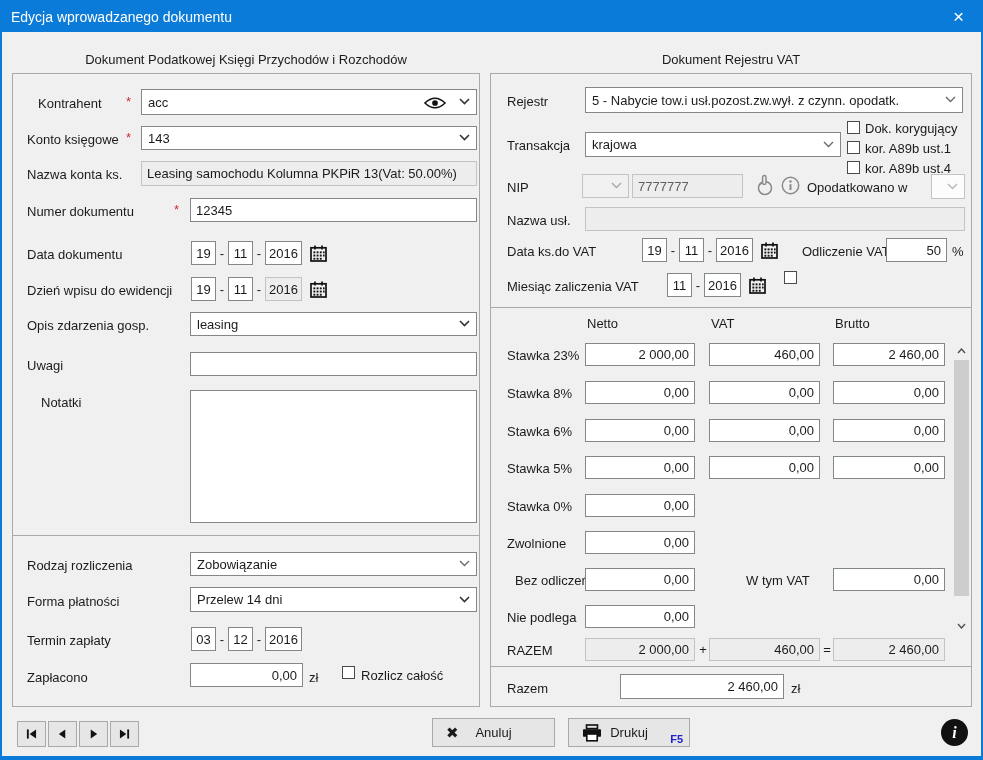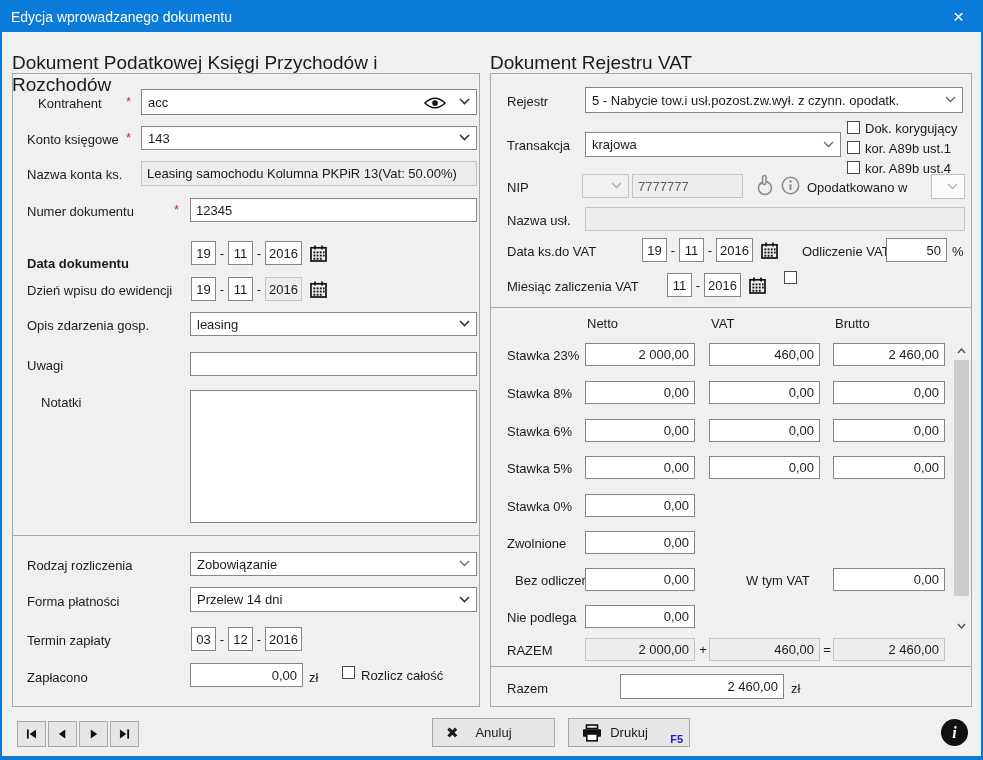--- a/index.html
+++ b/index.html
@@ -4,21 +4,21 @@
 <style>
   html,body{margin:0;padding:0;width:983px;height:760px;overflow:hidden;
     font-family:"Liberation Sans","DejaVu Sans",sans-serif;font-size:13px;color:#1b1b1b;}
   .dialog{position:relative;width:983px;height:760px;box-sizing:border-box;background:#f0f0f0;
     border:2px solid #0a7bd8;border-bottom-width:4px;}
   .titlebar{position:absolute;left:0;top:0;right:0;height:30px;background:#0a7bd8;color:#fff;
     display:flex;align-items:center;padding-left:9px;font-size:14px;}
   .closebtn{position:absolute;right:0;top:0;width:45px;height:30px;display:flex;align-items:center;
     justify-content:center;color:#fff;font-size:19px;cursor:default;}
   .closebtn::before{content:"\00D7";}
-  .hdr{position:absolute;text-align:left;font-size:19px;}
+  .hdr{position:absolute;text-align:center;font-size:13px;}
   .gbox{position:absolute;border:1px solid #a7a9ac;box-sizing:border-box;}
   .sep{position:absolute;border-top:1px solid #a7a9ac;height:0;}
   .lbl{position:absolute;white-space:nowrap;}
   .req{position:absolute;color:#c83232;}
   .fld{box-sizing:border-box;background:#fff;border:1px solid #82878c;font-family:inherit;
     font-size:13px;color:#1b1b1b;padding:0 5px;outline:none;}
   .abs{position:absolute;}
   input.fld{height:24px;}
   .ro{background:#ededed;border-color:#c3c3c3;}
   .dfield{width:25px;height:23px;text-align:center;padding:0;}
@@ -97,21 +97,21 @@
     </span>
   </div>
 
   <div class="lbl" style="left:25px;top:165px;">Nazwa konta ks.</div>
   <div class="fld ro abs" style="left:139px;top:159px;width:336px;height:25px;display:flex;align-items:center;white-space:nowrap;overflow:hidden;">Leasing samochodu  Kolumna PKPiR 13(Vat: 50.00%)</div>
 
   <div class="lbl" style="left:25px;top:202px;">Numer dokumentu</div>
   <div class="req" style="left:172px;top:200px;">*</div>
   <input class="fld abs" style="left: 188px; top: 196px; width: 287px;" value="12345">
 
-  <div class="lbl" style="left:25px;top:254px;font-weight:bold;">Data dokumentu</div>
+  <div class="lbl" style="left:25px;top:245px;">Data dokumentu</div>
   <div class="dgroup" style="left:189px;top:239px;">
     <input class="fld dfield" value="19" style="">
     <span class="dash"></span>
     <input class="fld dfield" value="11" style="">
     <span class="dash"></span>
     <input class="fld yfield" value="2016" style="">
     <span class="cal">
       <svg width="17" height="17" viewBox="0 0 17 17">
           <rect x="1" y="2.8" width="15" height="13.2" fill="none" stroke="#111" stroke-width="1.7"></rect>
           <line x1="5" y1="0.4" x2="5" y2="4.4" stroke="#111" stroke-width="1.7"></line>

